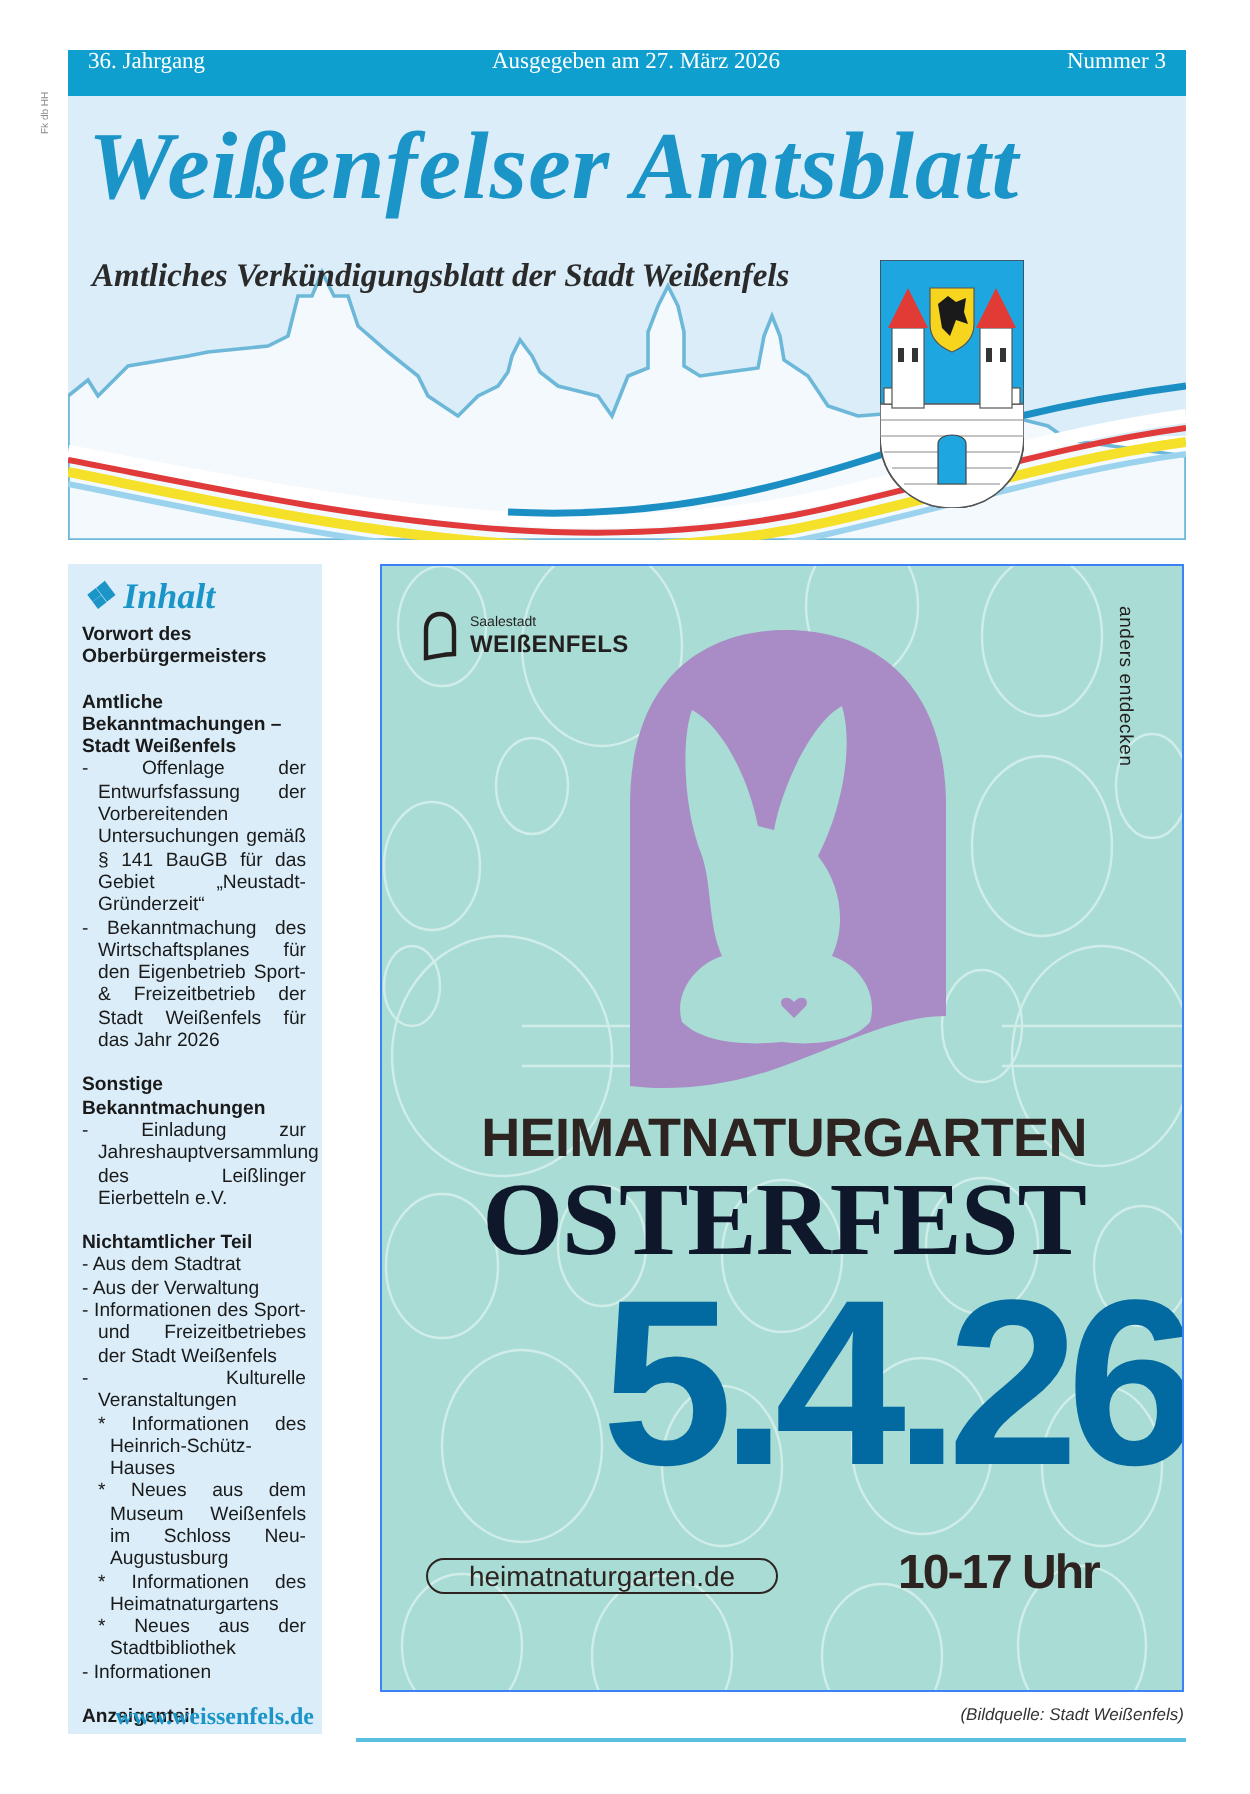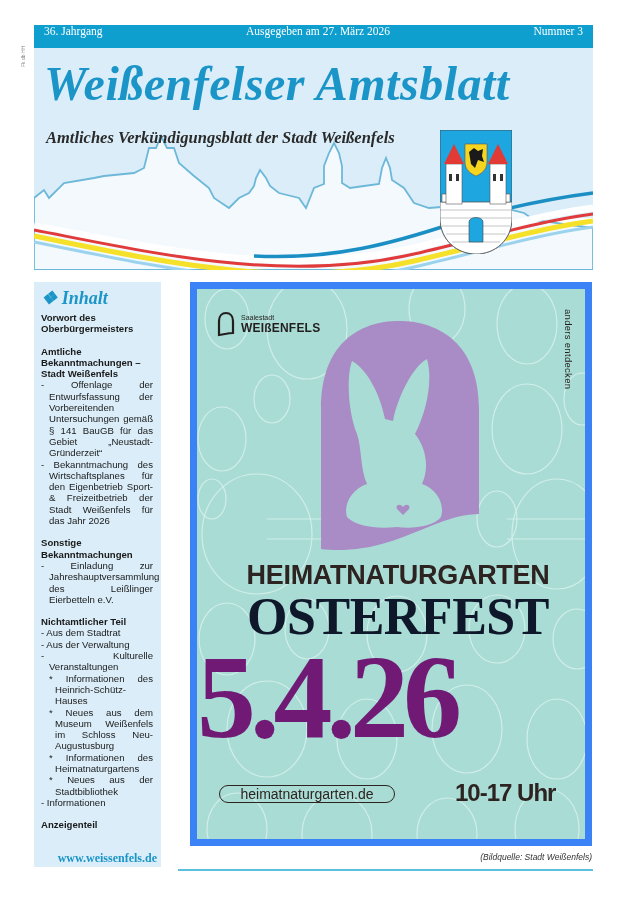--- a/index.html
+++ b/index.html
@@ -51,21 +51,21 @@
   .toc-gap { height: 11px; }
   .toc-item { padding-left: 8px; text-indent: -8px; text-align: justify; }
   .toc-sub { padding-left: 14px; text-indent: -6px; text-align: justify; }
   .sidebar-url {
     position: absolute; right: 4px; bottom: 3px;
     font-family: "Liberation Serif", serif; font-weight: bold; font-size: 12px; color: #1b95c8;
   }
 
   .poster {
     position: absolute; left: 190px; top: 282px; width: 402px; height: 564px;
-    background: #a8dcd4; overflow: hidden; border: 7px solid #3b82f6;
+    background: #a8dcd4; overflow: hidden; border: 1px solid #3b82f6;
   }
   .eggs { position: absolute; left: 0; top: 0; width: 402px; height: 564px; }
   .brand {
     position: absolute; left: 20px; top: 22px; display: flex; align-items: center; gap: 6px;
   }
   .brand-text { display: flex; flex-direction: column; color: #231f1e; }
   .brand-small { font-size: 7px; line-height: 8px; }
   .brand-big { font-size: 12px; font-weight: bold; line-height: 13px; letter-spacing: 0.2px; }
   .slogan {
     position: absolute; left: 366px; top: 20px; writing-mode: vertical-rl;
@@ -73,22 +73,22 @@
   }
   .title-1 {
     position: absolute; left: 0; width: 402px; top: 271px; text-align: center;
     font-size: 27px; font-weight: bold; color: #2d2320; letter-spacing: -0.3px;
   }
   .title-2 {
     position: absolute; left: 0; width: 402px; top: 300px; text-align: center;
     font-size: 52px; font-weight: bold; color: #0f172a; letter-spacing: -0.5px; line-height: 56px; font-family: Liberation Serif, serif;
   }
   .date {
-    position: absolute; left: 0; width: 402px; top: 350px; text-align: left;
-    font-size: 118px; font-weight: bold; color: #701a75; letter-spacing: -6px; line-height: 118px; font-family: Liberation Serif, serif;
+    position: absolute; left: 0; width: 402px; top: 350px; text-align: right;
+    font-size: 118px; font-weight: bold; color: #0369a1; letter-spacing: -6px; line-height: 118px;
   }
   .url-pill {
     position: absolute; left: 22px; top: 496px; width: 176px; height: 18px;
     border: 1px solid #2d2320; border-radius: 11px;
     font-size: 14px; color: #2d2320; display: flex; align-items: center; justify-content: center;
   }
   .hours {
     position: absolute; left: 258px; top: 490px; font-size: 24px; font-weight: bold; color: #2d2320;
     letter-spacing: -1px;
   }
@@ -164,20 +164,21 @@
   <div class="toc-item">- Bekanntmachung des Wirtschaftsplanes für den Eigenbetrieb Sport- &amp; Freizeitbetrieb der Stadt Weißenfels für das Jahr 2026</div>
   <div class="toc-gap"></div>
 
   <div class="toc-section-title">Sonstige Bekanntmachungen</div>
   <div class="toc-item">- Einladung zur Jahreshauptversammlung des Leißlinger Eierbetteln e.V.</div>
   <div class="toc-gap"></div>
 
   <div class="toc-section-title">Nichtamtlicher Teil</div>
   <div class="toc-item">- Aus dem Stadtrat</div>
   <div class="toc-item">- Aus der Verwaltung</div>
+  <div class="toc-item">- Informationen des Sport- und Freizeitbetriebes der Stadt Weißenfels</div>
   <div class="toc-item">- Kulturelle Veranstaltungen</div>
   <div class="toc-sub">* Informationen des Heinrich-Schütz-Hauses</div>
   <div class="toc-sub">* Neues aus dem Museum Weißenfels im Schloss Neu-Augustusburg</div>
   <div class="toc-sub">* Informationen des Heimatnaturgartens</div>
   <div class="toc-sub">* Neues aus der Stadtbibliothek</div>
   <div class="toc-item">- Informationen</div>
   <div class="toc-gap"></div>
 
   <div class="toc-section-title">Anzeigenteil</div>
 

